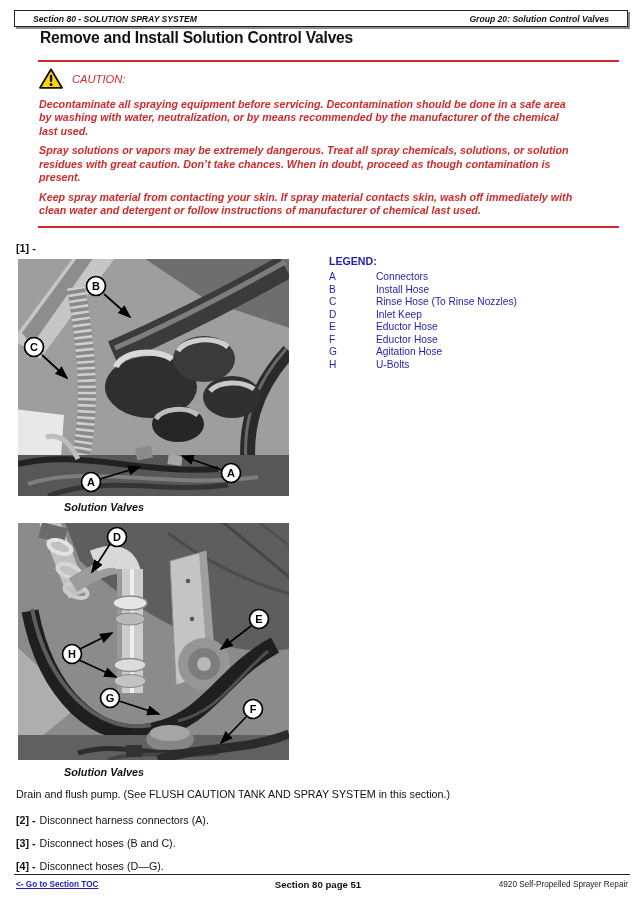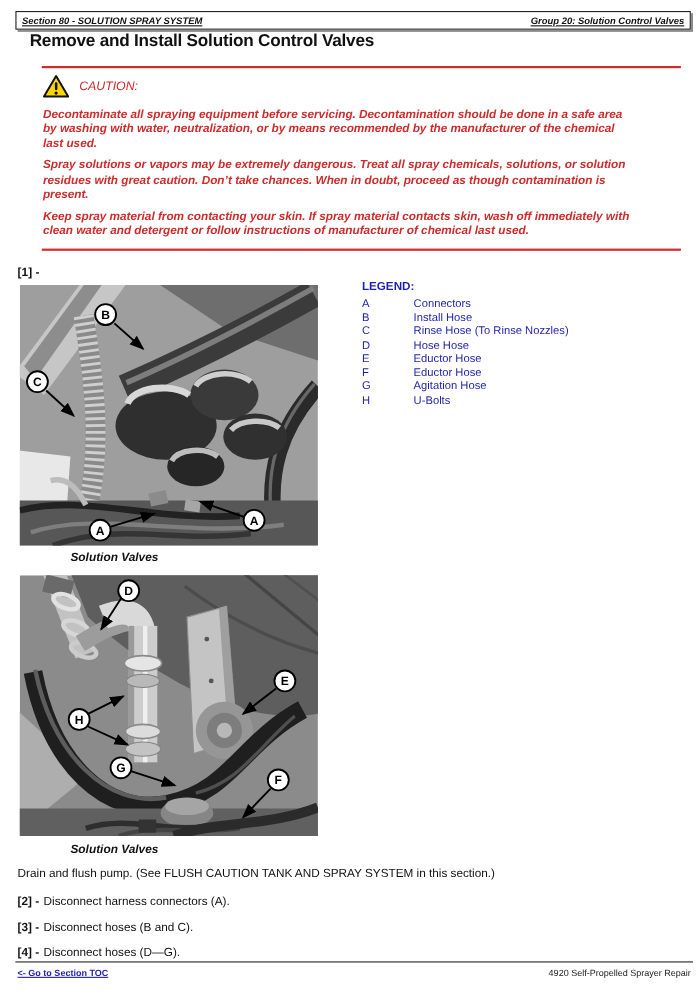--- a/index.html
+++ b/index.html
@@ -3,24 +3,24 @@
 <meta charset="utf-8">
 <style>
   html,body{margin:0;padding:0;background:#ffffff;}
   .page{position:relative;width:636px;height:906px;background:#ffffff;overflow:hidden;
         font-family:"Liberation Sans","DejaVu Sans",sans-serif;color:#111;}
   .abs{position:absolute;}
 
   
   .header-box{left:14px;top:10px;width:614px;height:17px;border:1.4px solid #222;
 ts    background:#fff;box-shadow:2px 2px 0 rgba(45,45,45,.55);
-    display:flex;justify-content:space-between;align-items:center;padding:0 5px;box-sizing:border-box;text-decoration:underline;}
+    display:flex;justify-content:space-between;align-items:center;padding:0 18px;box-sizing:border-box;}
   .header-box span{font-size:8.6px;font-weight:bold;font-style:italic;white-space:nowrap;}
 
-  .page-title{left:27px;top:29px;font-size:15.6px;font-weight:bold;letter-spacing:-0.2px;}
+  .page-title{left:40px;top:29px;font-size:15.6px;font-weight:bold;letter-spacing:-0.2px;}
 
   
   .caution-box{left:38px;top:60px;width:581px;box-sizing:border-box;
     border-top:2.5px solid #cf2b2b;border-bottom:2.5px solid #cf2b2b;
     padding:6px 3px 9px 1px;}
   .caution-head{display:flex;align-items:center;gap:9px;margin-bottom:9px;}
   .caution-label{color:#cf2b2b;font-size:11.2px;font-weight:normal;font-style:italic;}
   .caution-box p{margin:0 0 6.5px 0;color:#cf2b2b;font-size:10.7px;font-weight:bold;
     font-style:italic;line-height:13.3px;white-space:pre-line;}
   .caution-box p:last-child{margin-bottom:0;}
@@ -149,21 +149,21 @@
     <div class="legend-item">
       <span class="legend-key">B</span>
       <span>Install Hose</span>
     </div>
     <div class="legend-item">
       <span class="legend-key">C</span>
       <span>Rinse Hose (To Rinse Nozzles)</span>
     </div>
     <div class="legend-item">
       <span class="legend-key">D</span>
-      <span>Hose Hose</span>
+      <span>Inlet Keep</span>
     </div>
     <div class="legend-item">
       <span class="legend-key">E</span>
       <span>Eductor Hose</span>
     </div>
     <div class="legend-item">
       <span class="legend-key">F</span>
       <span>Eductor Hose</span>
     </div>
     <div class="legend-item">
@@ -259,15 +259,16 @@
   </div>
   <div class="abs step" style="left:16px;top:837px;">
     <span class="step-num">[3] -</span><span>Disconnect hoses (B and C).</span>
   </div>
   <div class="abs step" style="left:16px;top:860px;">
     <span class="step-num">[4] -</span><span>Disconnect hoses (D—G).</span>
   </div>
 
   <div class="abs footer-rule"></div>
   <a class="abs footer-link">&lt;- Go to Section TOC</a>
+  <div class="abs footer-page">Section 80 page 51</div>
   <div class="abs footer-right">4920 Self-Propelled Sprayer Repair</div>
 
 </div>
 
 </body></html>

